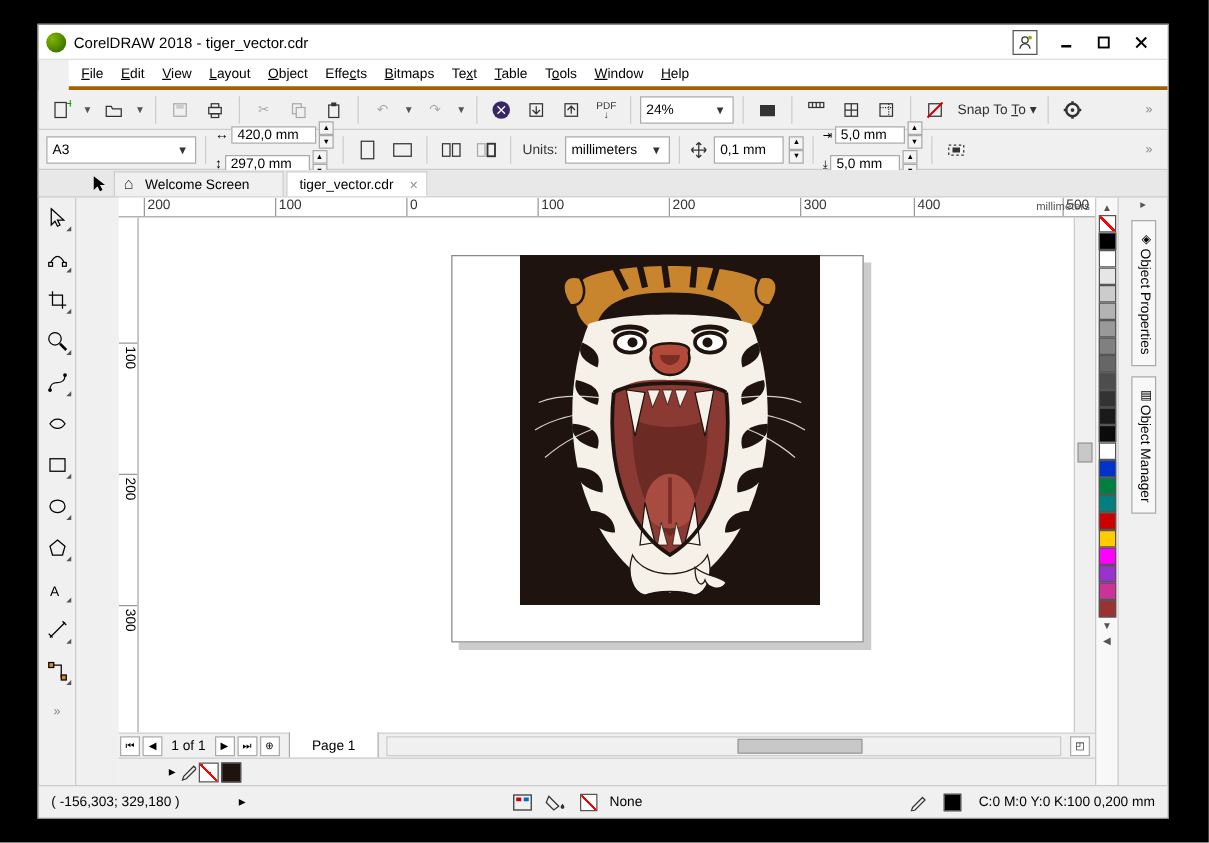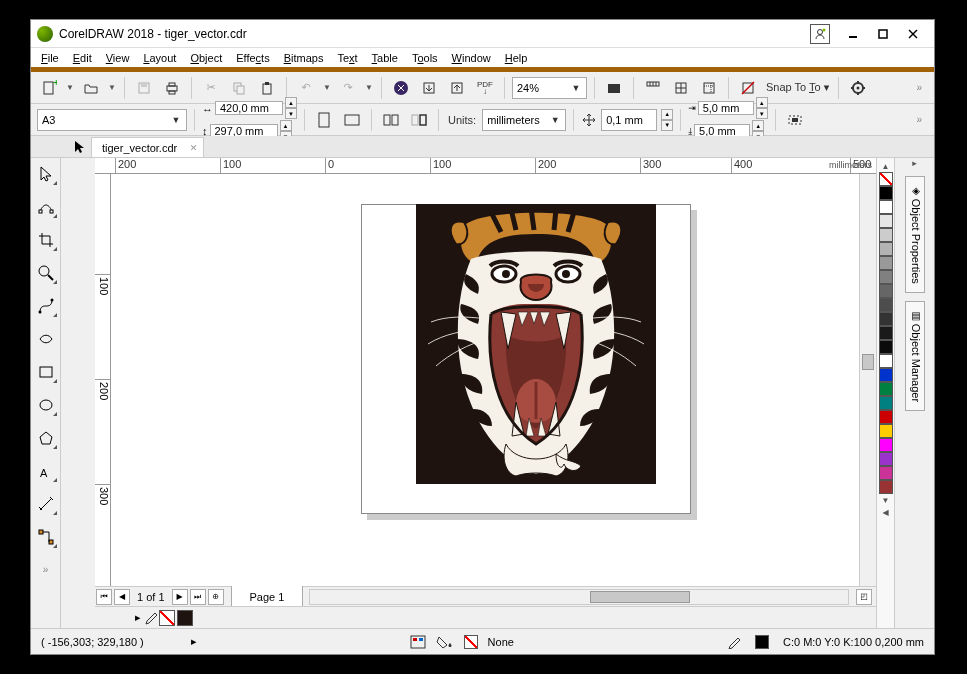--- a/index.html
+++ b/index.html
@@ -3,21 +3,21 @@
 <meta charset="utf-8">
 <style>
 * { box-sizing: border-box; margin: 0; padding: 0; font-family: "Segoe UI", Tahoma, sans-serif; font-size: 11px; }
 body { background: #000; width: 967px; height: 674px; overflow: hidden; }
 .window { position: absolute; left: 30px; top: 19px; width: 905px; height: 636px; background: #f0f0f0; border: 1px solid #888; display: flex; flex-direction: column; }
 .titlebar { height: 28px; background: #fff; display: flex; align-items: center; padding: 0 6px; border-bottom: 1px solid #ddd; }
 .titlebar .logo { width: 16px; height: 16px; border-radius: 50%; background: radial-gradient(circle at 30% 30%, #7fb800, #2b5d00); margin-right: 6px; }
 .titlebar .title { flex: 1; font-size: 12px; }
 .titlebar .wbtn { width: 30px; height: 22px; display: flex; align-items: center; justify-content: center; font-size: 14px; cursor: pointer; }
 .titlebar .acct { width:20px;height:20px;border:1px solid #555;display:flex;align-items:center;justify-content:center;margin-right:8px;}
-.menubar { height: 24px; background: #fff; display: flex; align-items: center; padding: 0 10px; gap: 14px; border-bottom: 5px solid #a16207; }
+.menubar { height: 24px; background: #fff; display: flex; align-items: center; padding: 0 10px; gap: 14px; border-bottom: 3px solid #a16207; margin-left: 24px; }
 .menubar span { cursor: pointer; }
 .menubar span u { text-decoration: underline; }
 .toolbar1, .toolbar2 { height: 32px; background: #f0f0f0; display: flex; align-items: center; padding: 0 6px; gap: 4px; border-bottom: 1px solid #ccc; }
 .tbtn { width: 24px; height: 24px; display: flex; align-items: center; justify-content: center; border: 1px solid transparent; cursor: pointer; color: #333; }
 .tbtn.disabled { color: #aaa; }
 .tdrop { width: 10px; display:flex; align-items:center; justify-content:center; color:#555; font-size:8px; cursor:pointer; }
 .sep { width: 1px; height: 22px; background: #ccc; margin: 0 3px; }
 .combo { height: 22px; border: 1px solid #aaa; background: #fff; display: flex; align-items: center; padding: 0 4px; }
 .combo .cval { flex: 1; }
 .combo .carrow { width: 12px; text-align: center; font-size: 9px; color: #333; }
@@ -234,21 +234,21 @@
             <line x1="8" y1="13" x2="8" y2="15"></line>
             <line x1="1" y1="8" x2="3" y2="8"></line>
             <line x1="13" y1="8" x2="15" y2="8"></line>
           </g>
         </svg>
       </div>
     <div class="overflow">»</div>
   </div>
 
   <div class="toolbar2">
-    <div class="combo" style="width:150px">
+    <div class="combo" style="width:120px">
         <span class="cval">A3</span>
         <span class="carrow">▼</span>
       </div>
     <div class="sep"></div>
     <div style="display:flex;flex-direction:column;gap:1px;">
       <div style="display:flex;align-items:center;gap:2px;">
         <span>↔</span>
         <div class="combo" style="width:68px;height:14px;">
             <span class="cval">420,0 mm</span>
           </div>
@@ -343,20 +343,23 @@
       </div>
     <div class="overflow">»</div>
   </div>
 
   <div class="tabbar">
     <div class="picker">
         <svg width="12" height="14">
           <path d="M1 1l0 11 3-3 2 4 2-1-2-4h4z" fill="#000"></path>
         </svg>
       </div>
+    <div class="tab" style="padding-left:24px;">
+      <span>Welcome Screen</span>
+    </div>
     <span class="home-icon">⌂</span>
     <div class="tab active">
       <span>tiger_vector.cdr</span>
       <span class="close">✕</span>
     </div>
   </div>
 
   <div class="workarea">
 
     <div class="lefttools">

